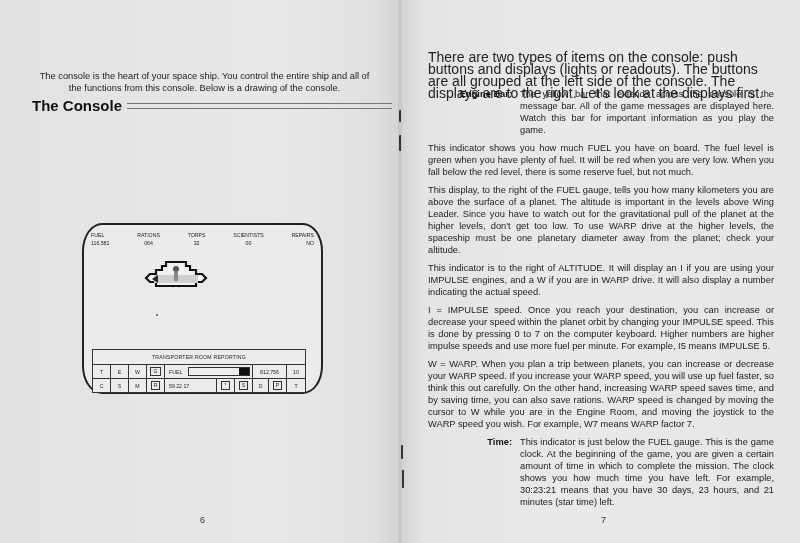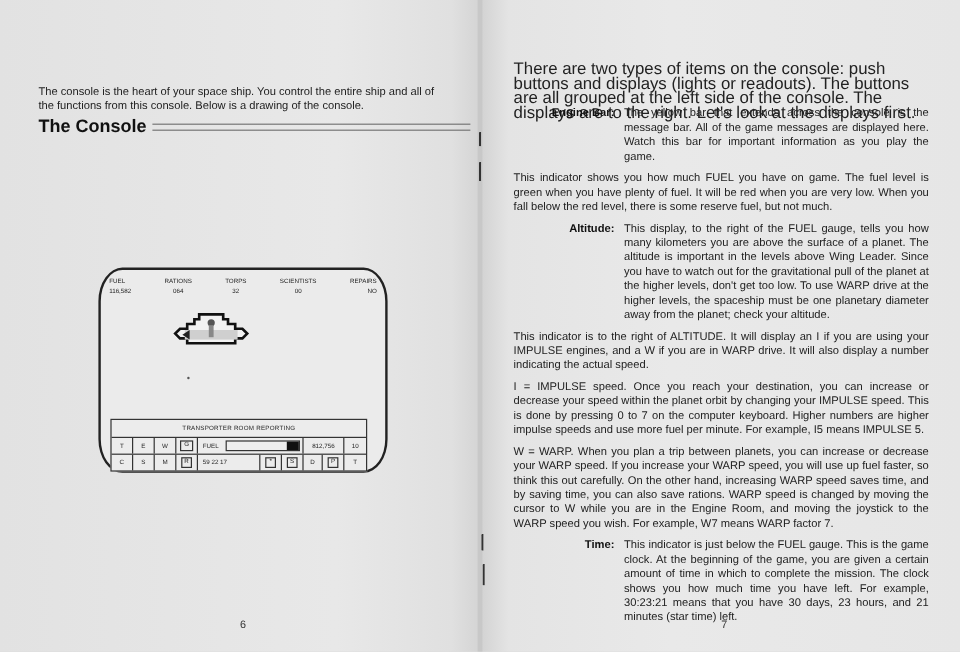--- a/index.html
+++ b/index.html
@@ -13,21 +13,21 @@
     background:linear-gradient(90deg,#e3e3e3 0%,#e9e9e9 50%,#e4e4e4 100%);
   }
   .page.left { left:0; width:400px; background:linear-gradient(90deg,#e2e2e2 0%,#e8e8e8 70%,#e0e0e0 94%,#d4d4d4 100%); }
   .page.right { left:400px; width:400px; background:linear-gradient(90deg,#d2d2d2 0%,#e4e4e4 6%,#e9e9e9 40%,#e6e6e6 100%); }
   .spine { position:absolute; left:398px; top:0; width:4px; height:543px; background:#c8c8c8; }
   .staple { position:absolute; width:3px; border-left:2px solid #333; border-radius:1px; }
 
   .heading-row { position:absolute; left:32px; top:53px; width:360px; display:flex; align-items:center;margin-top:44px; }
   .heading { font-weight:bold; font-size:15px; color:#111; white-space:nowrap; }
   .heading-rule { flex:1; margin-left:5px; height:4px; border-top:1px solid #777; border-bottom:1px solid #777; }
-  .intro { position:absolute; left:32px; top:70px; width:345px; font-size:9.3px; line-height:12px; color:#222; }
+  .intro { position:absolute; left:32px; top:70px; width:345px; font-size:9.3px; line-height:12px; color:#222;text-align:center; }
 
   
   .monitor {
     position:absolute; left:82px; top:223px; width:237px; height:167px;
     border:2px solid #222; border-radius:20px/28px;
     background:#ebebeb;
   }
   .stats { position:absolute; left:0; top:6px; width:100%; display:flex; justify-content:space-between; padding:0 7px; box-sizing:border-box; }
   .stat { text-align:center; font-size:5.2px; line-height:8px; color:#222; }
   .stat:first-child { text-align:left; }
@@ -157,25 +157,24 @@
 
 <div class="defs">
   <div class="def">
     <div class="term">Engine Bar:</div>
     <div class="desc">
         <p>The yellow bar that extends across the console is the message bar. All of the game messages are displayed here. Watch this bar for important information as you play the game.</p>
       </div>
   </div>
   <div class="def">
     <div class="desc">
-        <p>This indicator shows you how much FUEL you have on game. The fuel level is green when you have plenty of fuel. It will be red when you are very low. When you fall below the red level, there is some reserve fuel, but not much.</p>
+        <p>This indicator shows you how much FUEL you have on board. The fuel level is green when you have plenty of fuel. It will be red when you are very low. When you fall below the red level, there is some reserve fuel, but not much.</p>
       </div>
   </div>
   <div class="def">
-    <div class="term">Altitude:</div>
     <div class="desc">
         <p>This display, to the right of the FUEL gauge, tells you how many kilometers you are above the surface of a planet. The altitude is important in the levels above Wing Leader. Since you have to watch out for the gravitational pull of the planet at the higher levels, don't get too low. To use WARP drive at the higher levels, the spaceship must be one planetary diameter away from the planet; check your altitude.</p>
       </div>
   </div>
   <div class="def">
     <div class="desc">
       <p>This indicator is to the right of ALTITUDE. It will display an I if you are using your IMPULSE engines, and a W if you are in WARP drive. It will also display a number indicating the actual speed.</p>
       <p>I = IMPULSE speed. Once you reach your destination, you can increase or decrease your speed within the planet orbit by changing your IMPULSE speed. This is done by pressing 0 to 7 on the computer keyboard. Higher numbers are higher impulse speeds and use more fuel per minute. For example, I5 means IMPULSE 5.</p>
       <p>W = WARP. When you plan a trip between planets, you can increase or decrease your WARP speed. If you increase your WARP speed, you will use up fuel faster, so think this out carefully. On the other hand, increasing WARP speed saves time, and by saving time, you can also save rations. WARP speed is changed by moving the cursor to W while you are in the Engine Room, and moving the joystick to the WARP speed you wish. For example, W7 means WARP factor 7.</p>
     </div>

